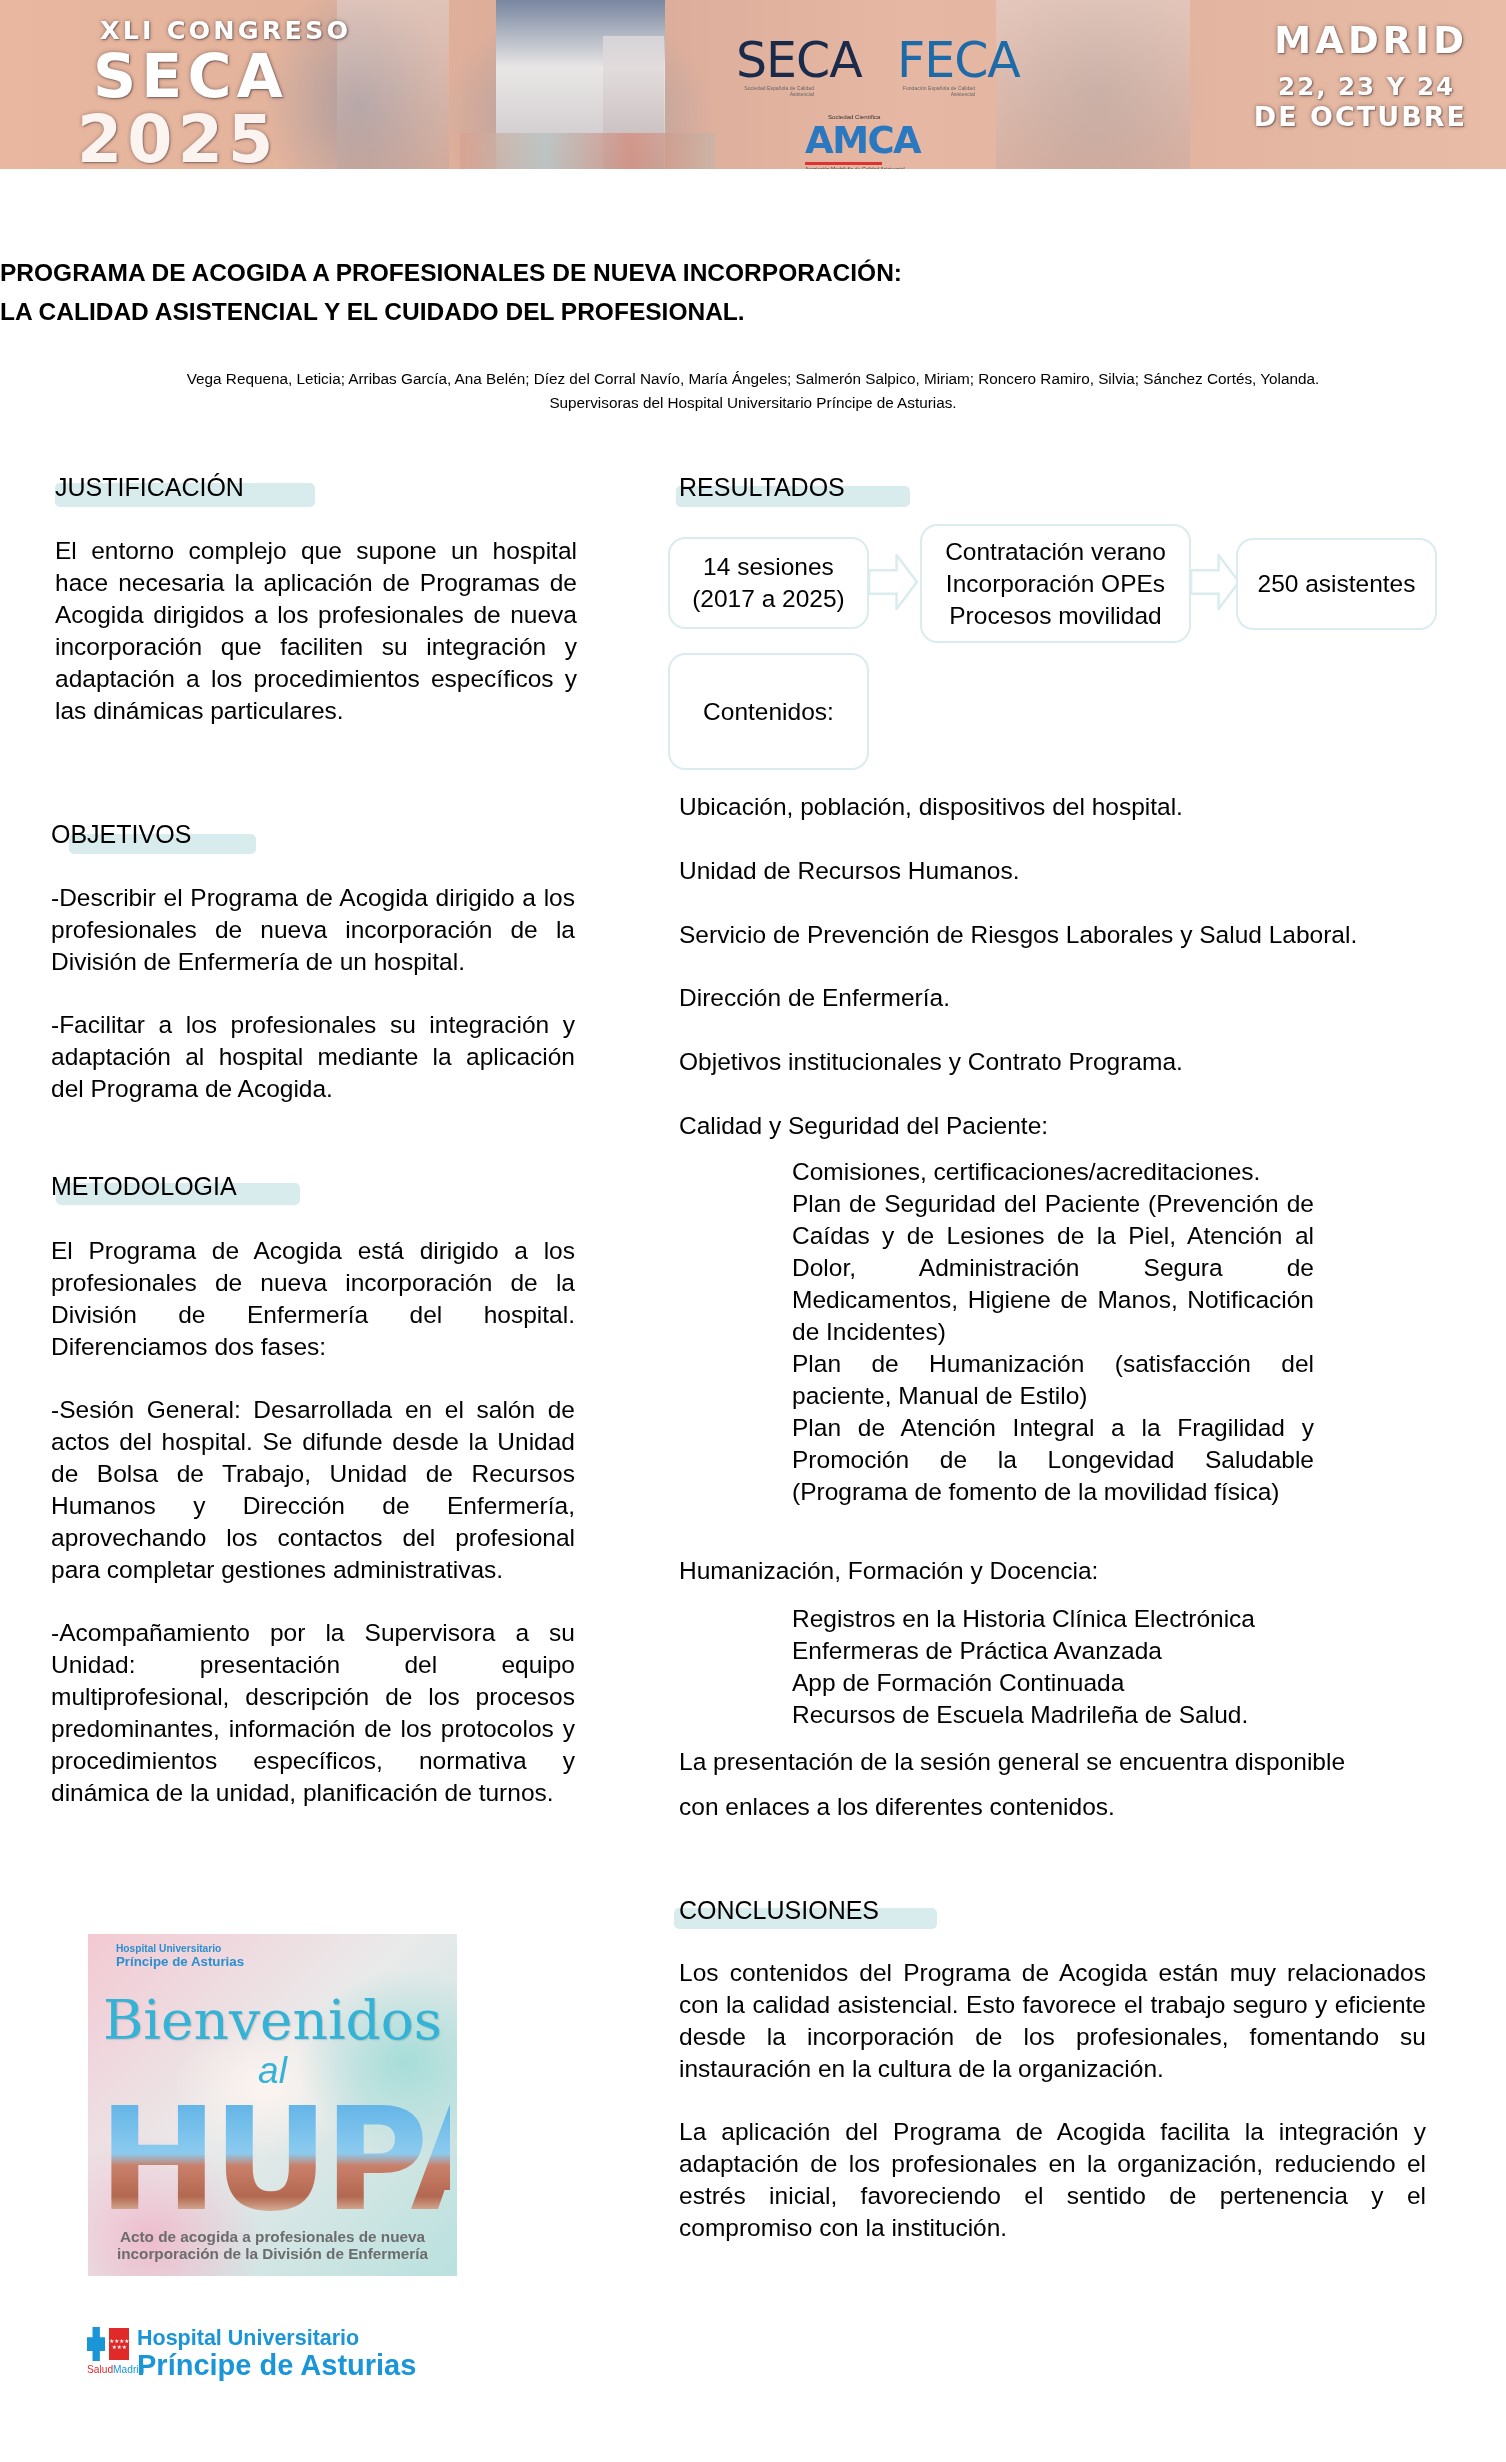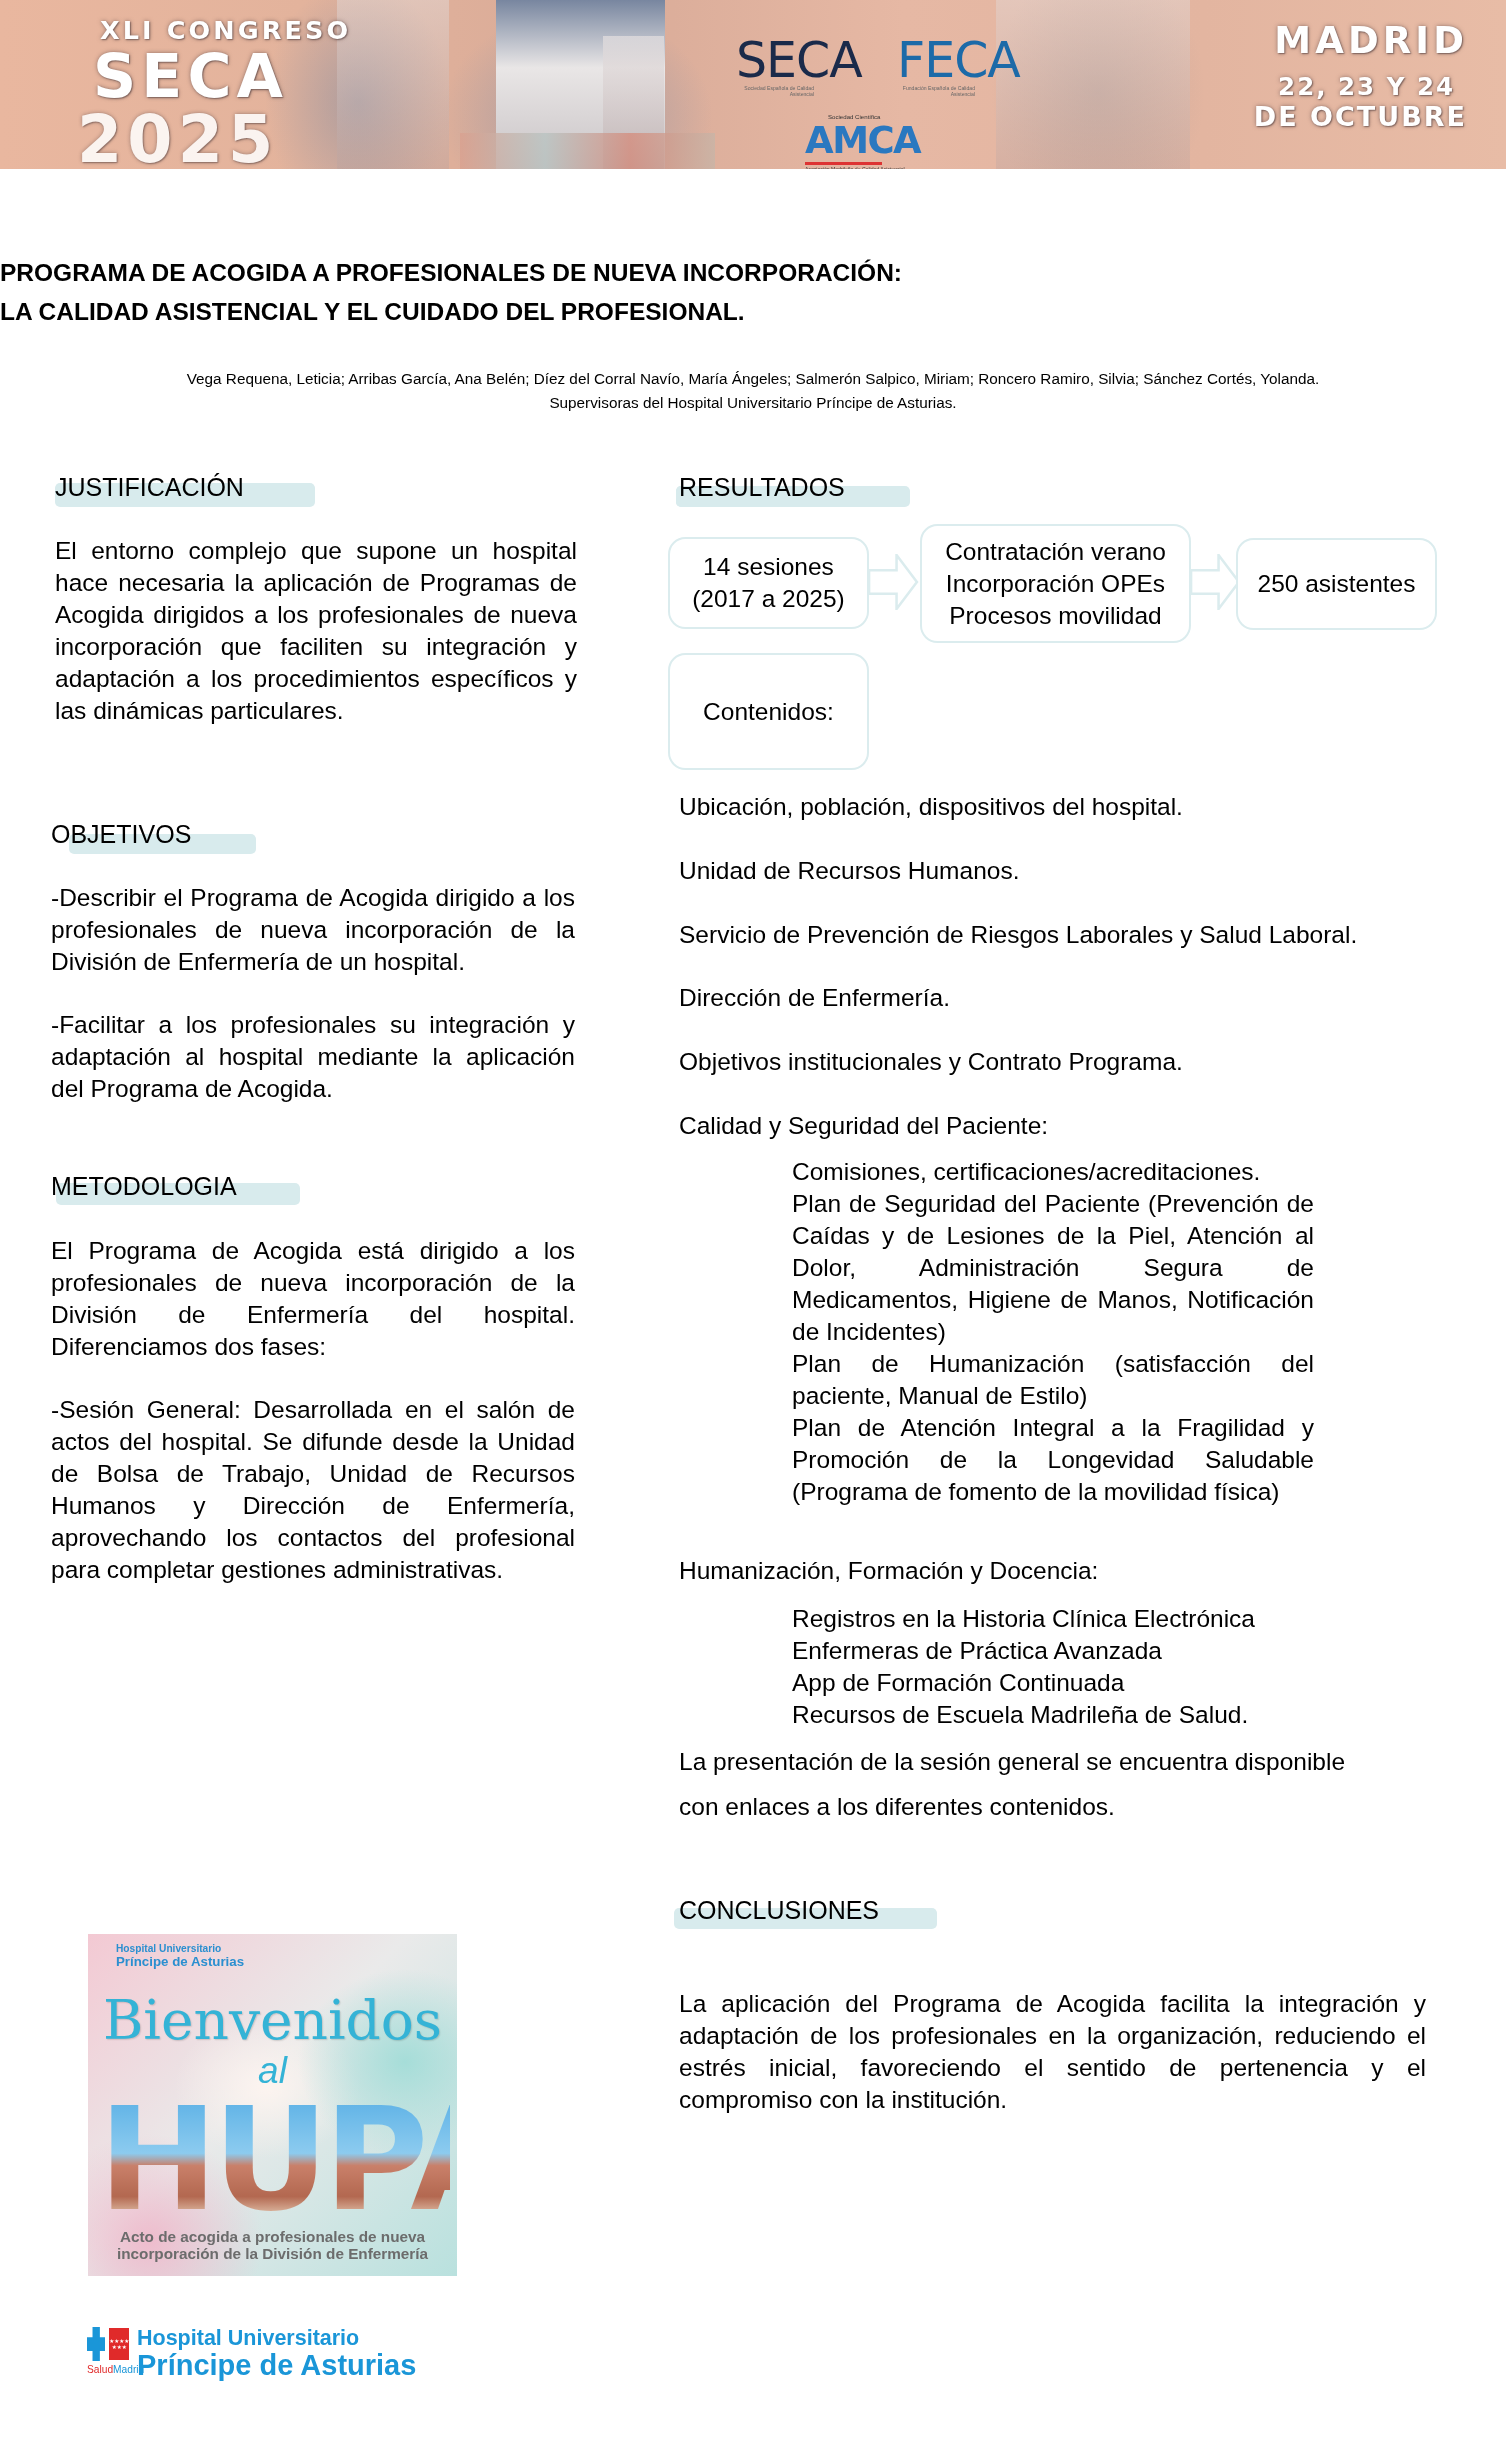--- a/index.html
+++ b/index.html
@@ -136,20 +136,21 @@
   <p>-Facilitar a los profesionales su integración y adaptación al hospital mediante la aplicación del Programa de Acogida.</p>
 </div>
 
 <div class="sec-hl" style="left:56px;top:1183px;width:244px;height:21.5px"></div>
 <div class="sec-head" style="left:51px;top:1172px">METODOLOGIA</div>
 <div class="para" style="left:51px;top:1235px;width:524px">
   <p>El Programa de Acogida está dirigido a los profesionales de nueva incorporación de la División de Enfermería del hospital. Diferenciamos dos fases:</p>
   <p style="height:31px"></p>
   <p>-Sesión General: Desarrollada en el salón de actos del hospital. Se difunde desde la Unidad de Bolsa de Trabajo, Unidad de Recursos Humanos y Dirección de Enfermería, aprovechando los contactos del profesional para completar gestiones administrativas.</p>
   <p style="height:31px"></p>
+  <p>-Acompañamiento por la Supervisora a su Unidad: presentación del equipo multiprofesional, descripción de los procesos predominantes, información de los protocolos y procedimientos específicos, normativa y dinámica de la unidad, planificación de turnos.</p>
 </div>
 
 <div class="hupa">
   <div class="hupa-logo1">
     <div>Hospital Universitario</div>
     <div style="font-size:13.3px;line-height:13.3px">Príncipe de Asturias</div>
   </div>
   <div class="hupa-bien">Bienvenidos</div>
   <div class="hupa-al">al</div>
   <div class="hupa-word">HUPA</div>
@@ -219,16 +220,17 @@
   <div>App de Formación Continuada</div>
   <div>Recursos de Escuela Madrileña de Salud.</div>
 </div>
 
 <div class="clist" style="top:1746px">La presentación de la sesión general se encuentra disponible</div>
 <div class="clist" style="top:1791px">con enlaces a los diferentes contenidos.</div>
 
 <div class="sec-hl" style="left:674px;top:1908px;width:263px;height:21px"></div>
 <div class="sec-head" style="left:679px;top:1896px">CONCLUSIONES</div>
 <div class="para" style="left:679px;top:1957px;width:747px">
+  <p>Los contenidos del Programa de Acogida están muy relacionados con la calidad asistencial. Esto favorece el trabajo seguro y eficiente desde la incorporación de los profesionales, fomentando su instauración en la cultura de la organización.</p>
   <p style="height:31px"></p>
   <p>La aplicación del Programa de Acogida facilita la integración y adaptación de los profesionales en la organización, reduciendo el estrés inicial, favoreciendo el sentido de pertenencia y el compromiso con la institución.</p>
 </div>
 
 
 </body></html>

